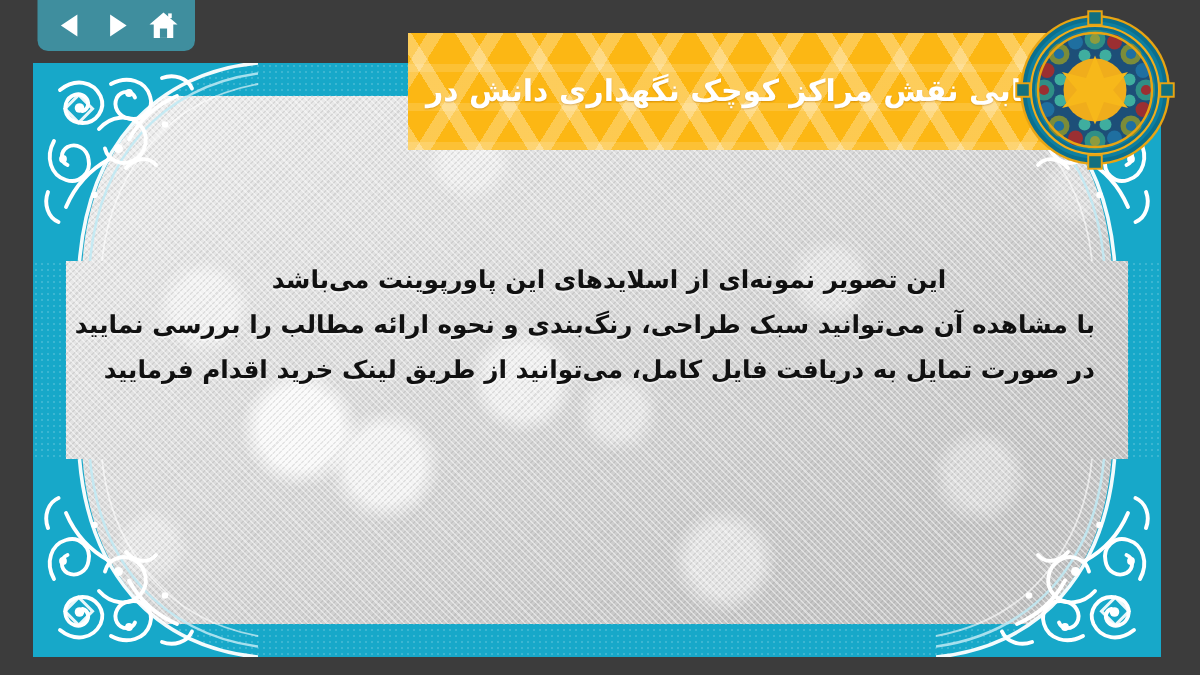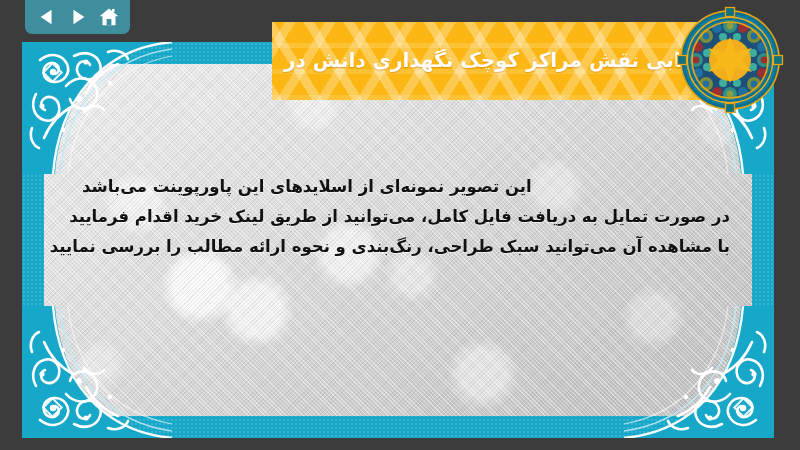--- a/index.html
+++ b/index.html
@@ -97,21 +97,21 @@
 
   
   #medallion{
     position:absolute;left:676px;top:6px;width:108px;height:108px;z-index:30;
   }
   #medallion svg{display:block;}
 
   
   #body-text{
     position:absolute;left:60px;right:44px;top:130px;
-    direction:rtl;text-align:left;
+    direction:rtl;text-align:center;
     color:#111111;font-size:16.5px;line-height:1.82;font-weight:bold;
     z-index:6;
     text-shadow:0 1px 0 rgba(255,255,255,.55);
   }
   #body-text .ln{white-space:nowrap;}
 </style>
 </head>
 <body>
 
 <div id="navbar">
@@ -254,22 +254,22 @@
         <circle cx="88" cy="41" r="2.2"></circle>
       </g>
       <g fill="none" stroke="#ffffff" stroke-width="2" opacity=".9">
         <rect x="24" y="24" width="13" height="13" transform="rotate(45 30.5 30.5)"></rect>
       </g>
     </svg>
   </div>
 
   <div id="body-text">
     <div class="ln">این تصویر نمونه‌ای از اسلایدهای این پاورپوینت می‌باشد</div>
+    <div class="ln">با مشاهده آن می‌توانید سبک طراحی، رنگ‌بندی و نحوه ارائه مطالب را بررسی نمایید</div>
     <div class="ln">در صورت تمایل به دریافت فایل کامل، می‌توانید از طریق لینک خرید اقدام فرمایید</div>
-    <div class="ln">با مشاهده آن می‌توانید سبک طراحی، رنگ‌بندی و نحوه ارائه مطالب را بررسی نمایید</div>
   </div>
 </div>
 
 <div id="banner">
   <div class="weave"></div>
   <div id="banner-text">
     <div>ارزیابی نقش مراکز کوچک نگهداری دانش در</div>
   </div>
 </div>
 

